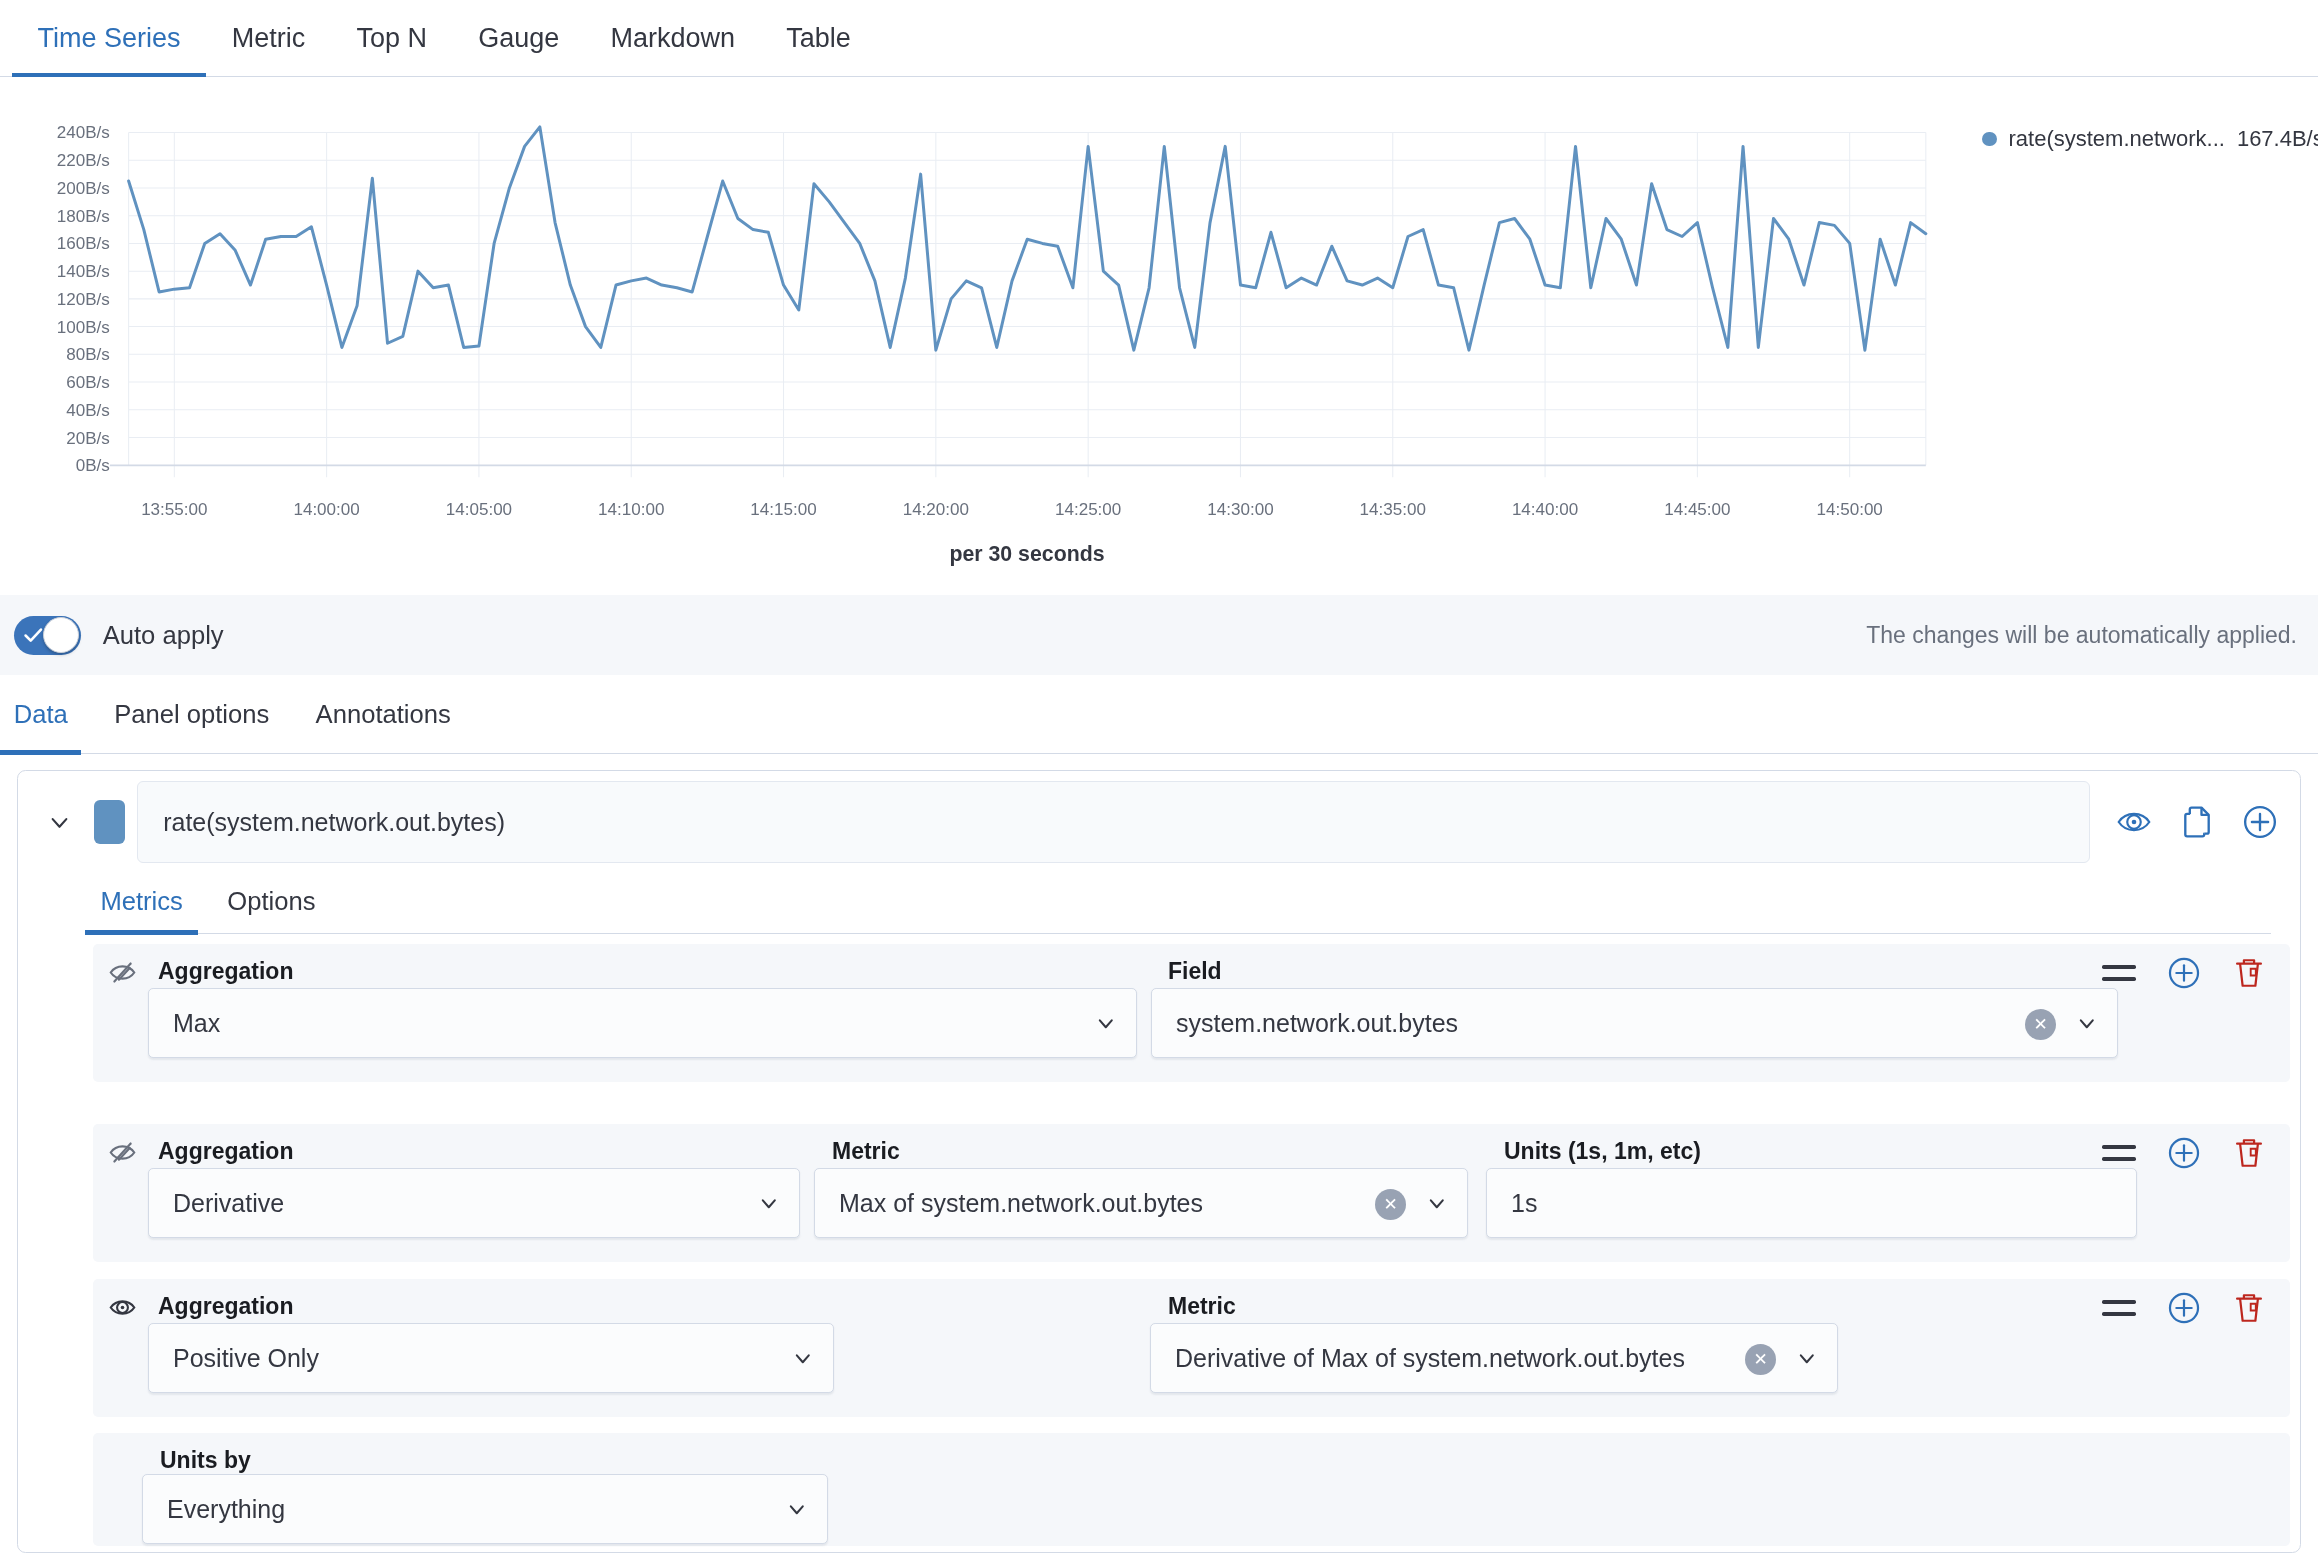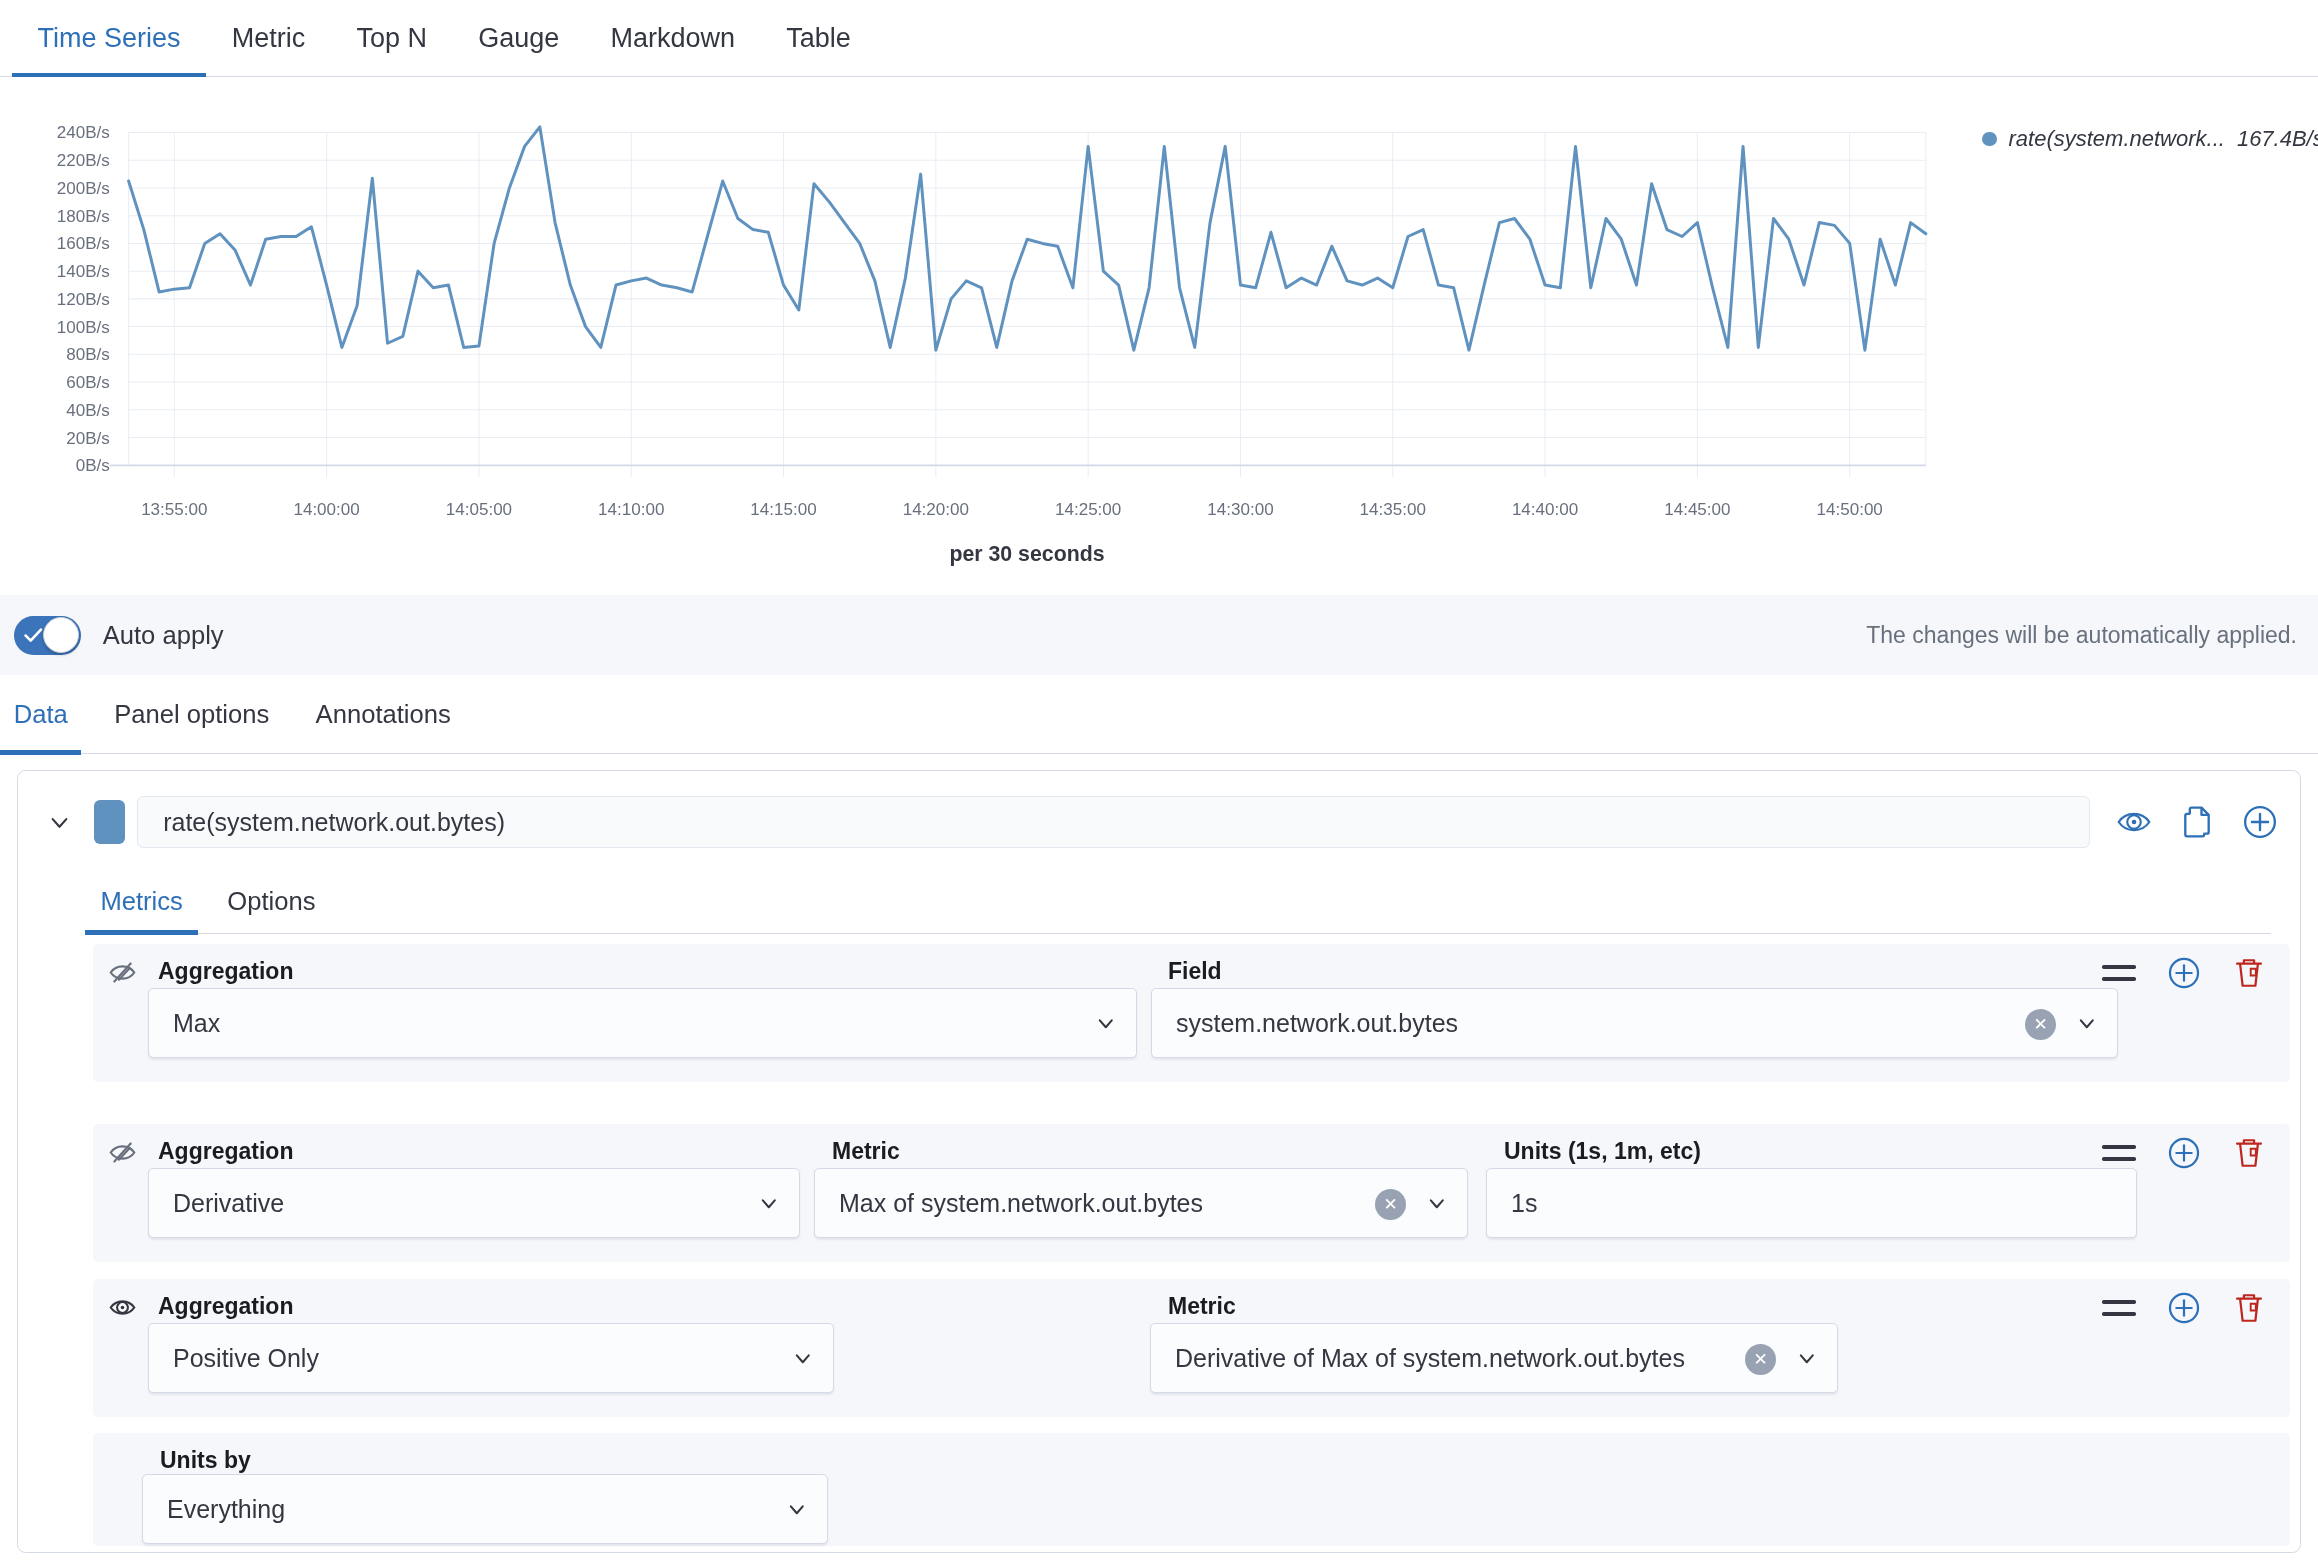--- a/index.html
+++ b/index.html
@@ -12,21 +12,21 @@
   .vtab.active { color:#2e70b8; }
   .vtab.active::after { content:""; position:absolute; left:0; right:0; bottom:-1.7px; height:4.3px; background:#2e70b8; }
 
   
   .chart-section { position:relative; height:518px; background:#fff; }
   .chart-section svg { position:absolute; left:0; top:0; }
   .xunit { position:absolute; left:128px; width:1798px; top:465px; text-align:center;
            font-size:21.3px; font-weight:700; color:#343741; }
   .legend { position:absolute; left:1982px; top:49px; display:flex; align-items:center; gap:12px; cursor:pointer; }
   .legend-dot { width:14.5px; height:14.5px; border-radius:50%; background:#6092C0; flex:none; }
-  .legend-label, .legend-value { font-size:22px; color:#343741; white-space:nowrap;font-style:italic; }
+  .legend-label, .legend-value { font-size:22px; color:#343741; white-space:nowrap; }
 
   
   .autoapply-bar { height:80px; background:#f5f7fa; display:flex; align-items:center; padding:0 22px 0 13.7px; }
   .switch { position:relative; width:67px; height:39px; border-radius:19.6px; background:#3b74ba; flex:none; cursor:pointer; }
   .switch .knob { position:absolute; top:1.7px; right:1.7px; width:36px; height:36px; border-radius:50%; background:#fff;
                   border:0.9px solid #c9cfd8; box-shadow:0 1.7px 3.4px rgba(0,0,0,.25); }
   .switch svg { position:absolute; left:9.4px; top:10.2px; }
   .autoapply-label { font-size:25.6px; margin-left:22px; color:#343741; }
   .autoapply-note { margin-left:auto; font-size:23px; color:#69707d; }
 
@@ -36,21 +36,21 @@
   .etab.active { color:#2e70b8; }
   .etab.active::after { content:""; position:absolute; left:0; right:0; bottom:-1.7px; height:4.3px; background:#2e70b8; }
 
   
   .panel { position:relative; margin:16px 18px 0 17px; width:2284px; height:783px;
            border:1.7px solid #d3dae6; border-radius:8.5px; background:#fff; }
 
   .series-row { position:absolute; left:0; top:10.2px; right:0; height:82px; display:flex; align-items:center; padding:0 22px 0 25.6px; }
   .collapse-btn { width:31px; height:31px; display:flex; align-items:center; justify-content:center; cursor:pointer; flex:none; }
   .swatch { width:31px; height:44px; border-radius:6px; background:#6092C0; margin:0 12px 0 19px; flex:none; cursor:pointer; }
-  .series-input { flex:1; height:52px; background:#f8fafc; border:0.9px solid #e3e8f0; border-radius:6px;
+  .series-input { flex:1; height:82px; background:#f8fafc; border:0.9px solid #e3e8f0; border-radius:6px;
                   font-size:25px; color:#343741; padding:0 25.6px; font-family:inherit; }
   .hdr-icons { display:flex; align-items:center; gap:27px; margin-left:25.6px; }
   .icon-btn { cursor:pointer; display:flex; align-items:center; justify-content:center; }
 
   .series-tabs { position:absolute; top:116px; left:67px; right:29px; border-bottom:1.7px solid #d3dae6; display:flex; }
   .stab { font-size:25.6px; font-weight:500; color:#343741; padding:0 15.4px 17px 15.4px; position:relative; margin-right:13.7px; cursor:pointer; }
   .stab.active { color:#2e70b8; }
   .stab.active::after { content:""; position:absolute; left:0; right:0; bottom:-1.7px; height:4.3px; background:#2e70b8; }
 
   .agg-row { position:absolute; left:75px; width:2197px; background:#f5f7fa; border-radius:5.1px; }

